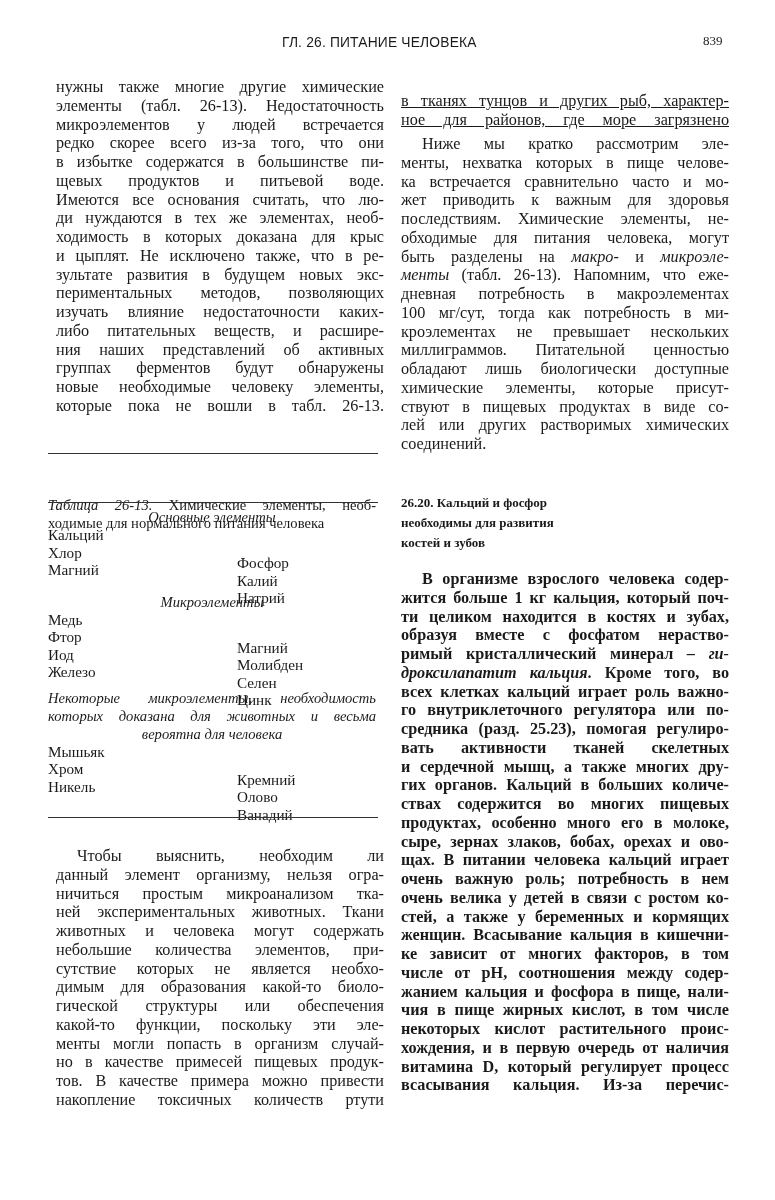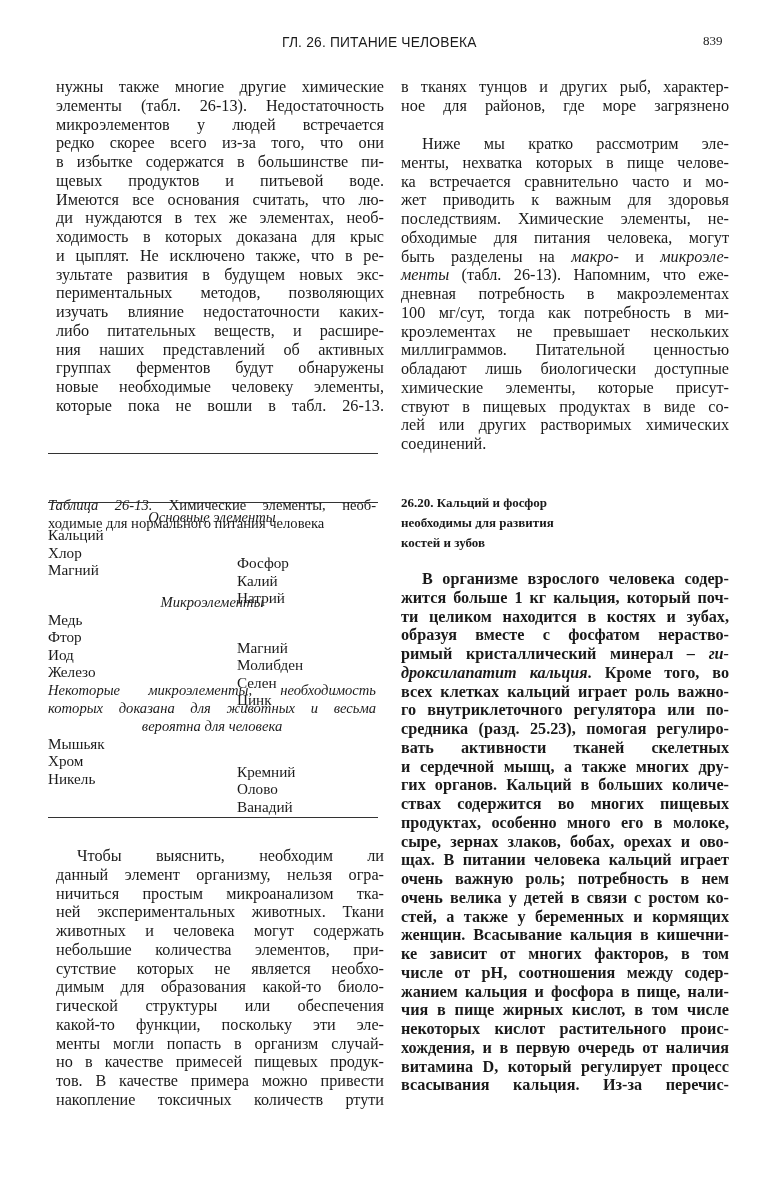--- a/index.html
+++ b/index.html
@@ -109,21 +109,21 @@
     </div>
   <div class="tbl-row">
       <span class="c1">Иод</span>
       <span class="c2">Селен</span>
     </div>
   <div class="tbl-row">
       <span class="c1">Железо</span>
       <span class="c2">Цинк</span>
     </div>
 
-  <div class="tbl-note" style="">
+  <div class="tbl-note" style="margin-top:8px;">
     <span class="line">Некоторые микроэлементы, необходимость</span>
     <span class="line">которых доказана для животных и весьма</span>
     <span class="line center">вероятна для человека</span>
   </div>
   <div class="tbl-row">
       <span class="c1">Мышьяк</span>
       <span class="c2">Кремний</span>
     </div>
   <div class="tbl-row">
       <span class="c1">Хром</span>
@@ -146,21 +146,21 @@
   <span class="line">сутствие которых не является необхо-</span>
   <span class="line">димым для образования какой-то биоло-</span>
   <span class="line">гической структуры или обеспечения</span>
   <span class="line">какой-то функции, поскольку эти эле-</span>
   <span class="line">менты могли попасть в организм случай-</span>
   <span class="line">но в качестве примесей пищевых продук-</span>
   <span class="line">тов. В качестве примера можно привести</span>
   <span class="line">накопление токсичных количеств ртути</span>
 </div>
 
-<div class="col col-right" style="top:78px;">
+<div class="col col-right" style="top:92px;text-decoration:underline;">
   <span class="line">в тканях тунцов и других рыб, характер-</span>
   <span class="line">ное для районов, где море загрязнено</span>
 </div>
 
 <div class="col col-right" style="top:135px;">
   <span class="line indent">Ниже мы кратко рассмотрим эле-</span>
   <span class="line">менты, нехватка которых в пище челове-</span>
   <span class="line">ка встречается сравнительно часто и мо-</span>
   <span class="line">жет приводить к важным для здоровья</span>
   <span class="line">последствиям. Химические элементы, не-</span>

